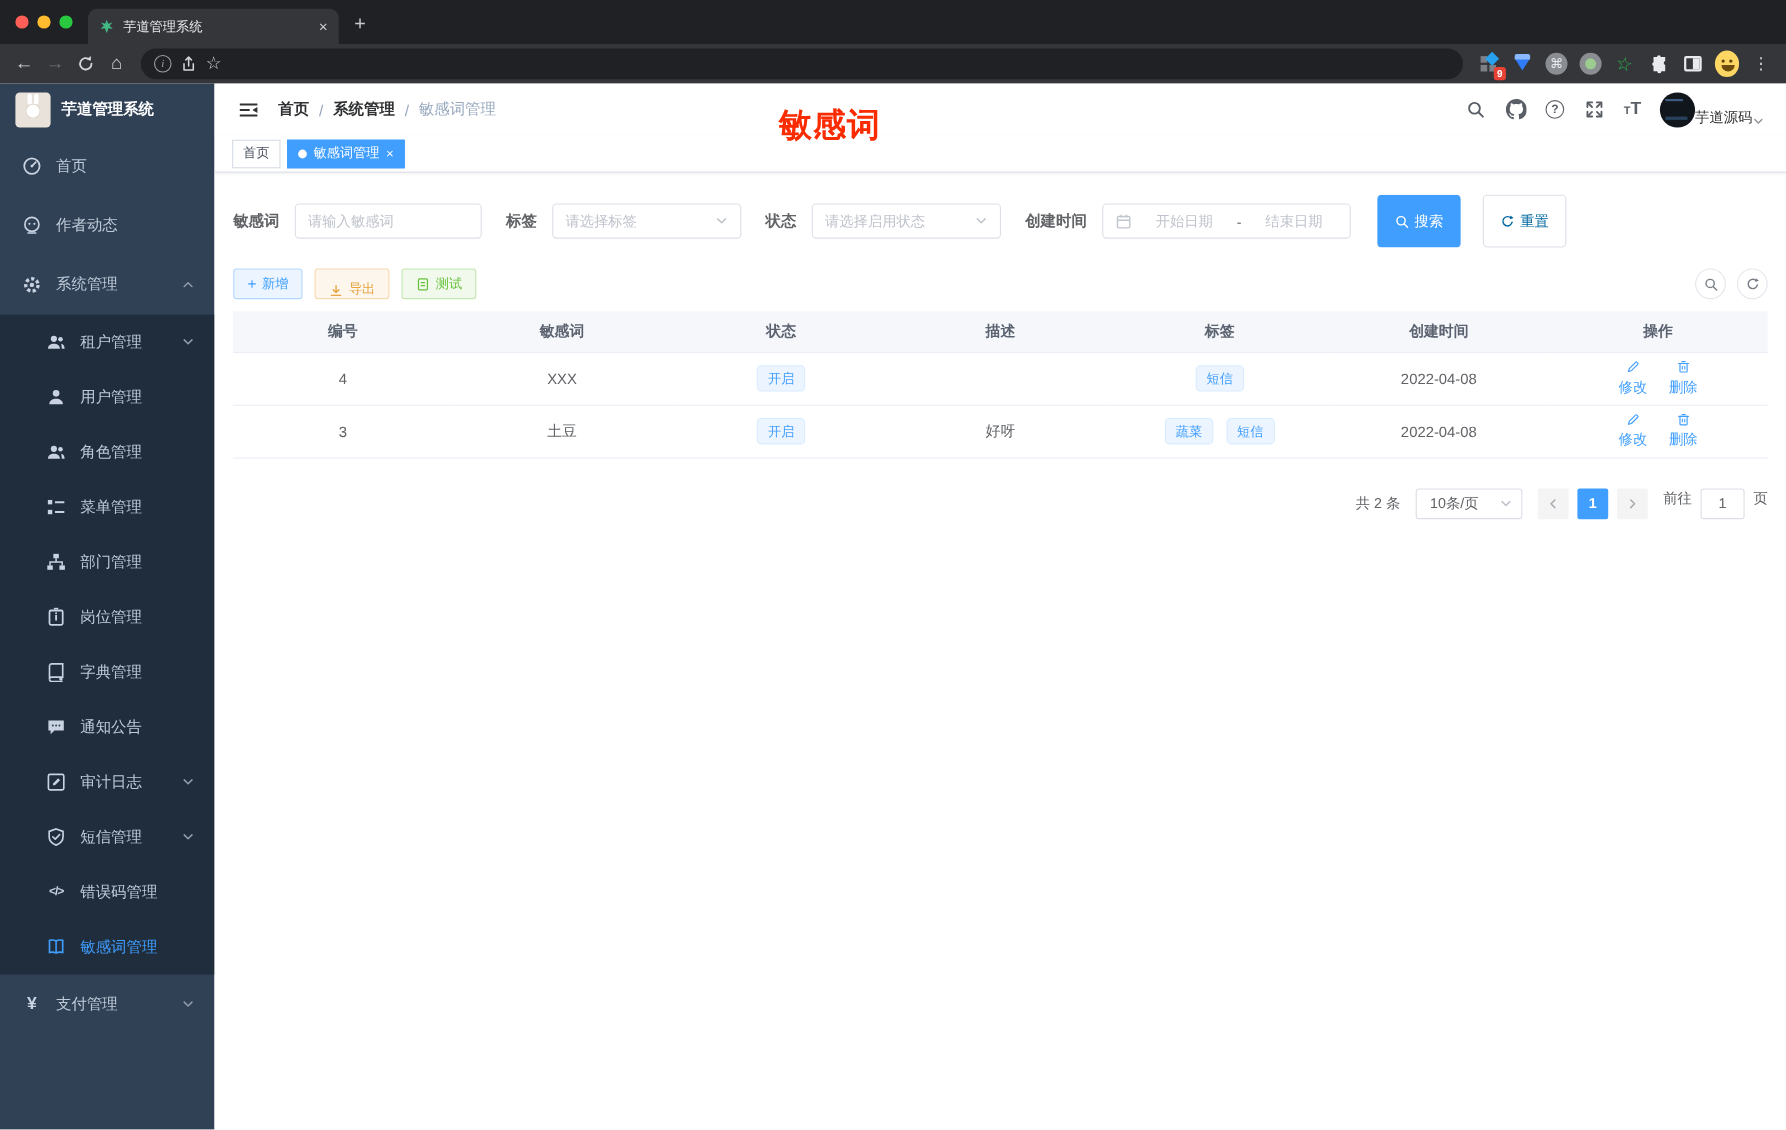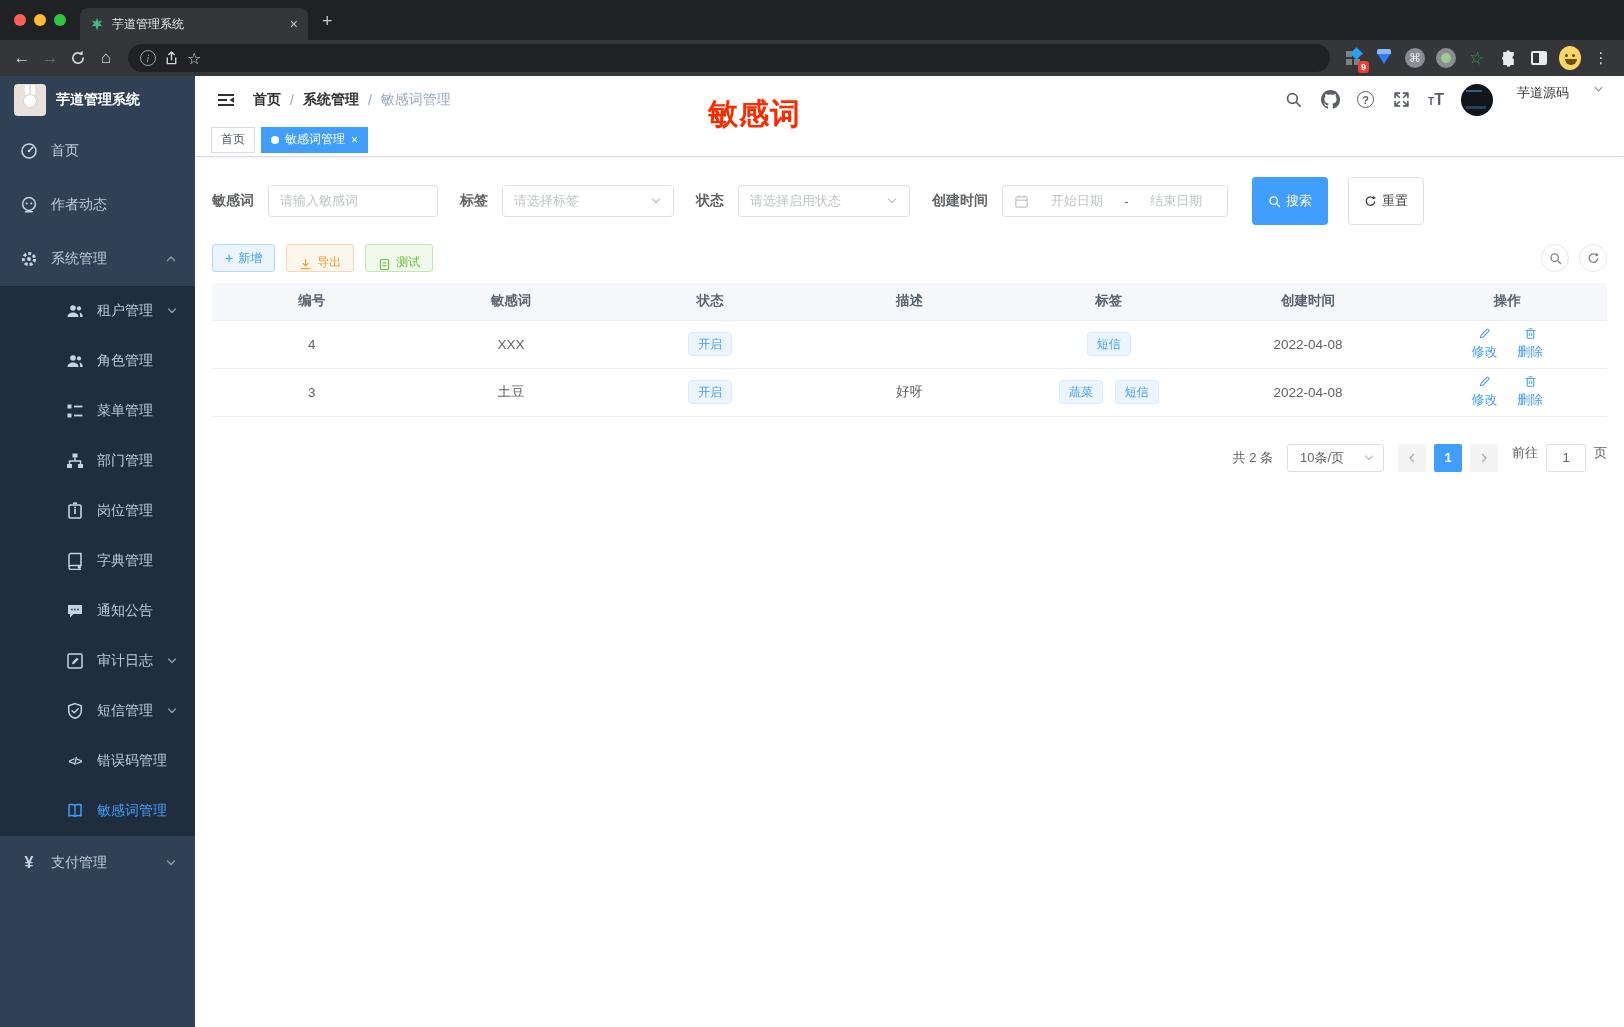--- a/index.html
+++ b/index.html
@@ -74,40 +74,40 @@
   .logo-img:after { content:""; position:absolute; left:11px; top:1px; width:4px; height:10px;
     border-radius:3px; background:#fff; box-shadow:6px 0 0 #fff; }
   .logo-title { color:#fff; font-size:14px; font-weight:700; white-space:nowrap; }
   .menu { flex:1; }
   .mi { height:54px; display:flex; align-items:center; gap:13px; padding:0 18px 0 20px; font-size:14px;
     cursor:pointer; }
   .mi .lbl { flex:1; white-space:nowrap; }
   .mi .ic { width:18px; height:18px; display:flex; align-items:center; justify-content:center; color:#c8d2e0; }
   .mi .car { color:#8f9bab; }
   .submenu { background:#1f2d3d; }
-  .submenu .mi { height:50px; padding-left:42px;margin-left:24px; }
+  .submenu .mi { height:50px; padding-left:42px; }
   .mi.active, .mi.active .ic { color:#409eff; }
   .yen-g { font-size:16px; font-weight:700; color:#c8d2e0; }
   .code-g { font-size:11px; font-weight:700; letter-spacing:-1px; color:#c8d2e0; }
 
   
   .main { flex:1; display:flex; flex-direction:column; background:#fff; min-width:0; }
   .hd { height:47px; display:flex; align-items:center; padding:0 20px 0 22px; flex:0 0 auto; }
   .fold { color:#303133; margin-right:18px; }
   .crumb { display:flex; align-items:center; gap:9px; font-size:14px; }
   .crumb .c1 { color:#303133; font-weight:600; }
   .crumb .sep { color:#97a8be; }
   .crumb .cur { color:#97a8be; }
   .hd-right { margin-left:auto; display:flex; align-items:center; gap:17px; color:#5a5e66; }
   .hd-ic { width:20px; height:20px; display:flex; align-items:center; justify-content:center; }
   .help-c { width:17px; height:17px; border:1.6px solid #5a5e66; border-radius:50%; font-size:11px;
     font-weight:700; display:flex; align-items:center; justify-content:center; }
   .font-ic { font-weight:700; display:flex; align-items:baseline; }
   .font-ic .s { font-size:10px; } .font-ic .b { font-size:16px; }
-  .user-box { display:flex; align-items:flex-start; gap:24px; }
+  .user-box { display:flex; align-items:flex-end; gap:0; }
   .avatar { width:32px; height:32px; border-radius:50%; background:#11161c; position:relative; overflow:hidden; }
   .avatar:before { content:""; position:absolute; left:5px; top:6px; width:16px; height:2px; background:#3d5a80; }
   .avatar:after { content:""; position:absolute; left:5px; top:22px; width:20px; height:3px; background:#27405c; }
   .uname { font-size:13px; color:#303133; }
   .ucaret { color:#909399; }
 
   .annotation { position:absolute; left:708px; top:94px; font-size:30px; font-weight:700;
     color:#fb2b00; z-index:50; letter-spacing:1px; }
 
   
@@ -126,28 +126,28 @@
   .f-label:first-child { margin-left:0; }
   .f-input { height:32px; border:1px solid #dcdfe6; border-radius:4px; display:flex; align-items:center;
     padding:0 11px; gap:8px; color:#bfc3cb; font-size:13px; background:#fff; }
   .f-input .ph { color:#bfc3cb; white-space:nowrap; overflow:hidden; }
   .w-kw { width:170px; } .w-sel { width:172px; justify-content:space-between; } .w-date { width:226px; }
   .sel-car { color:#c0c4cc; }
   .date-ph { flex:1; text-align:center; }
   .btn { height:48px; border-radius:4px; font-size:13px; display:flex; align-items:center; gap:5px;
     padding:12px 15px; cursor:pointer; border:1px solid transparent; white-space:nowrap; }
   .btn-search { background:#409eff; color:#fff; margin-left:14px; }
-  .btn-reset { background:#fff; color:#404040; border-color:#dcdfe6; margin-left:10px; }
+  .btn-reset { background:#fff; color:#0369a1; border-color:#dcdfe6; margin-left:10px; }
 
   .toolbar { margin-top:19px; display:flex; align-items:center; gap:11px; }
   .sbtn { height:28px; border-radius:3px; font-size:12px; display:flex; align-items:center; gap:5px;
     padding:0 12px; cursor:pointer; }
   .sbtn.add { background:#ecf5ff; border:1px solid #b3d8ff; color:#409eff; }
   .sbtn.exp { background:#fdf6ec; border:1px solid #f5dab1; color:#e6a23c;align-items:flex-end; }
-  .sbtn.tst { background:#f0f9eb; border:1px solid #c2e7b0; color:#67c23a;align-items:flex-end; }
+  .sbtn.tst { background:#f0f9eb; border:1px solid #c2e7b0; color:#67c23a; }
   .tool-right { margin-left:auto; display:flex; gap:10px; }
   .circ-btn { width:28px; height:28px; border:1px solid #e3e6eb; border-radius:50%; color:#7a7f87;
     display:flex; align-items:center; justify-content:center; cursor:pointer; background:#fff; }
 
   table.grid { width:100%; margin-top:11px; border-collapse:collapse; table-layout:fixed; }
   table.grid th { height:37px; background:#f5f7fa; color:#5b6270; font-size:13.5px; font-weight:700;
     text-align:center; border-bottom:1px solid #ebeef5; }
   table.grid td { height:48px; text-align:center; font-size:13.5px; color:#606266;
     border-bottom:1px solid #ebeef5; }
   .el-tag { display:inline-flex; align-items:center; height:24px; padding:0 9px; background:#ecf5ff;
@@ -434,20 +434,28 @@
                 <svg width="18" height="18">
                   <use href="#i-users"></use>
                 </svg>
               </span>
             <span class="lbl">租户管理</span>
             <span class="car">
                 <svg width="12" height="12">
                   <use href="#i-chevd"></use>
                 </svg>
               </span>
+          </div>
+          <div class="mi">
+            <span class="ic">
+                <svg width="18" height="18">
+                  <use href="#i-user"></use>
+                </svg>
+              </span>
+            <span class="lbl">用户管理</span>
           </div>
           <div class="mi">
             <span class="ic">
                 <svg width="18" height="18">
                   <use href="#i-users"></use>
                 </svg>
               </span>
             <span class="lbl">角色管理</span>
           </div>
           <div class="mi">

